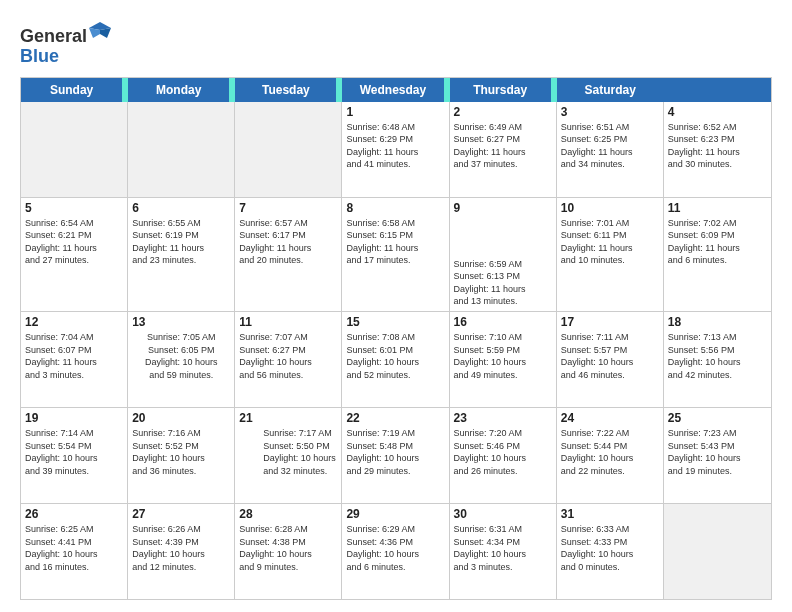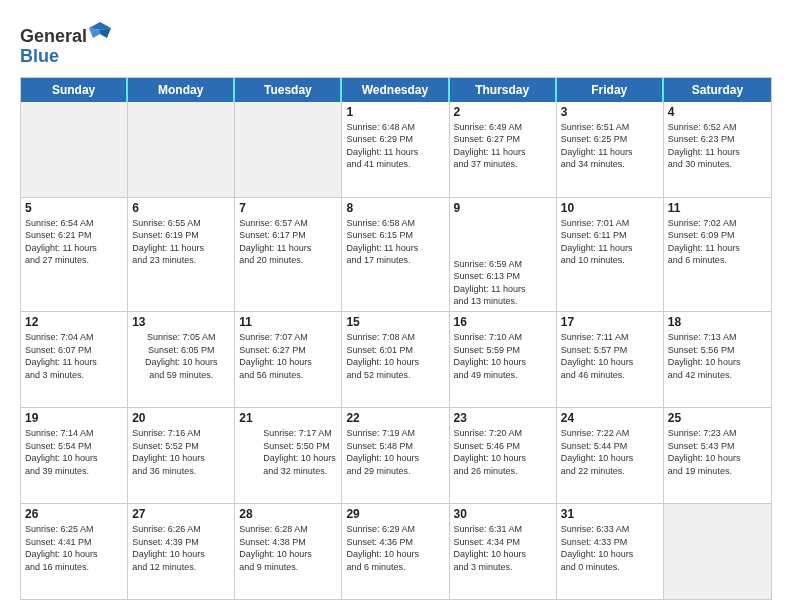--- a/index.html
+++ b/index.html
@@ -65,21 +65,21 @@
       display: grid;
       grid-template-columns: repeat(7, 1fr);
       background: #2a6db5;
     }
     .cal-header-cell {
       color: #fff;
       font-size: 12px;
       font-weight: bold;
       text-align: center;
       padding: 5px 2px;
-      border-right: 2px solid #5eead4;
+      border-right: 6px solid #5eead4;
     }
     .cal-header-cell:last-child { border-right: none; }
     .cal-body {
       flex: 1;
       display: flex;
       flex-direction: column;
     }
     .cal-week {
       display: grid;
       grid-template-columns: repeat(7, 1fr);
@@ -137,21 +137,20 @@
     </div>
   </div>
 
   <div class="calendar">
     <div class="cal-header-row">
         <div class="cal-header-cell">Sunday</div>
         <div class="cal-header-cell">Monday</div>
         <div class="cal-header-cell">Tuesday</div>
         <div class="cal-header-cell">Wednesday</div>
         <div class="cal-header-cell">Thursday</div>
-        <div class="cal-header-cell">Friday</div>
         <div class="cal-header-cell">Saturday</div>
       </div>
     <div class="cal-body">
         <div class="cal-week">
           <div class="cal-cell shaded empty"></div>
           <div class="cal-cell shaded empty"></div>
           <div class="cal-cell shaded empty"></div>
           <div class="cal-cell">
             <span class="day-num">1</span>
             <div class="cell-text" style="white-space: pre-line;">Sunrise: 6:48 AM

